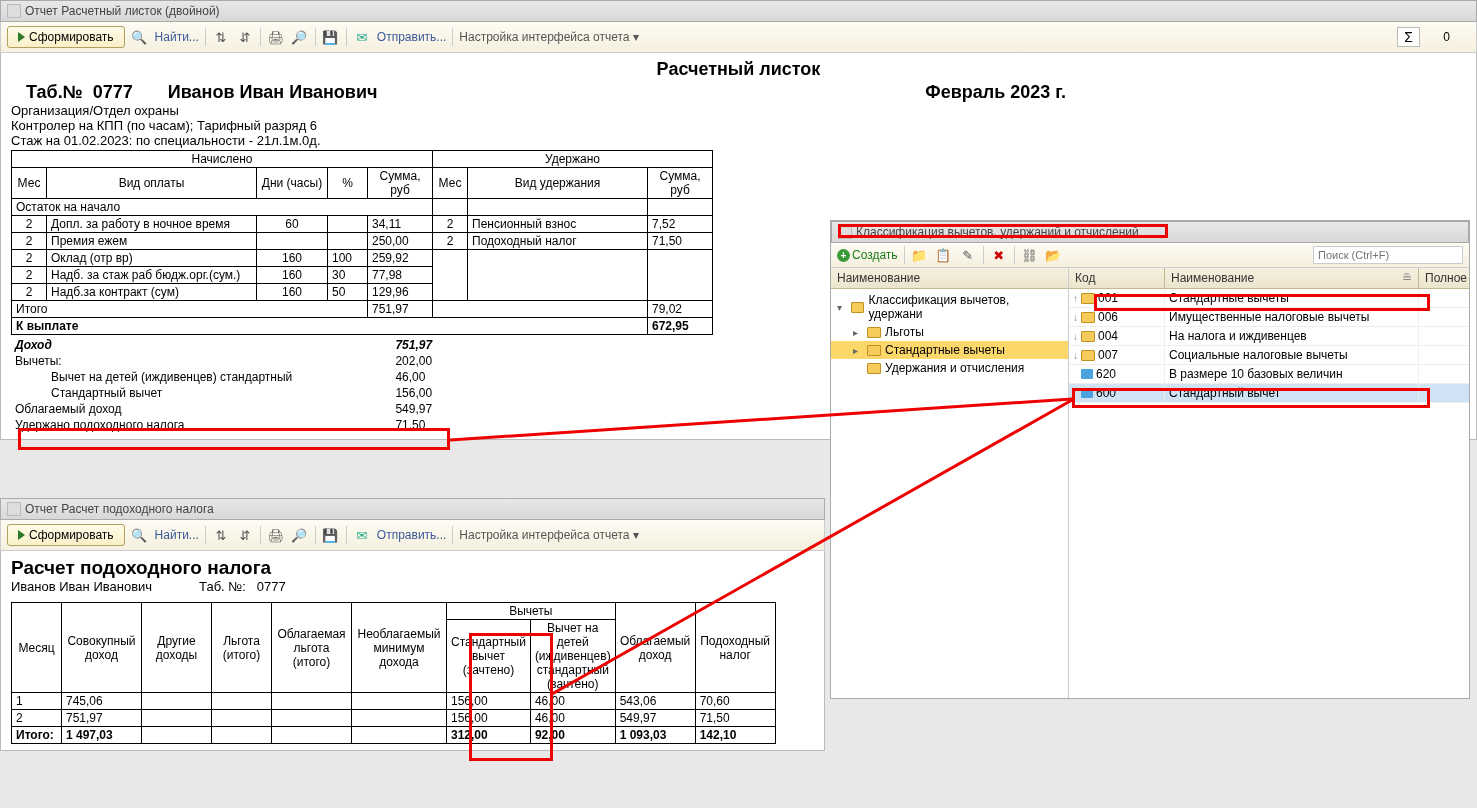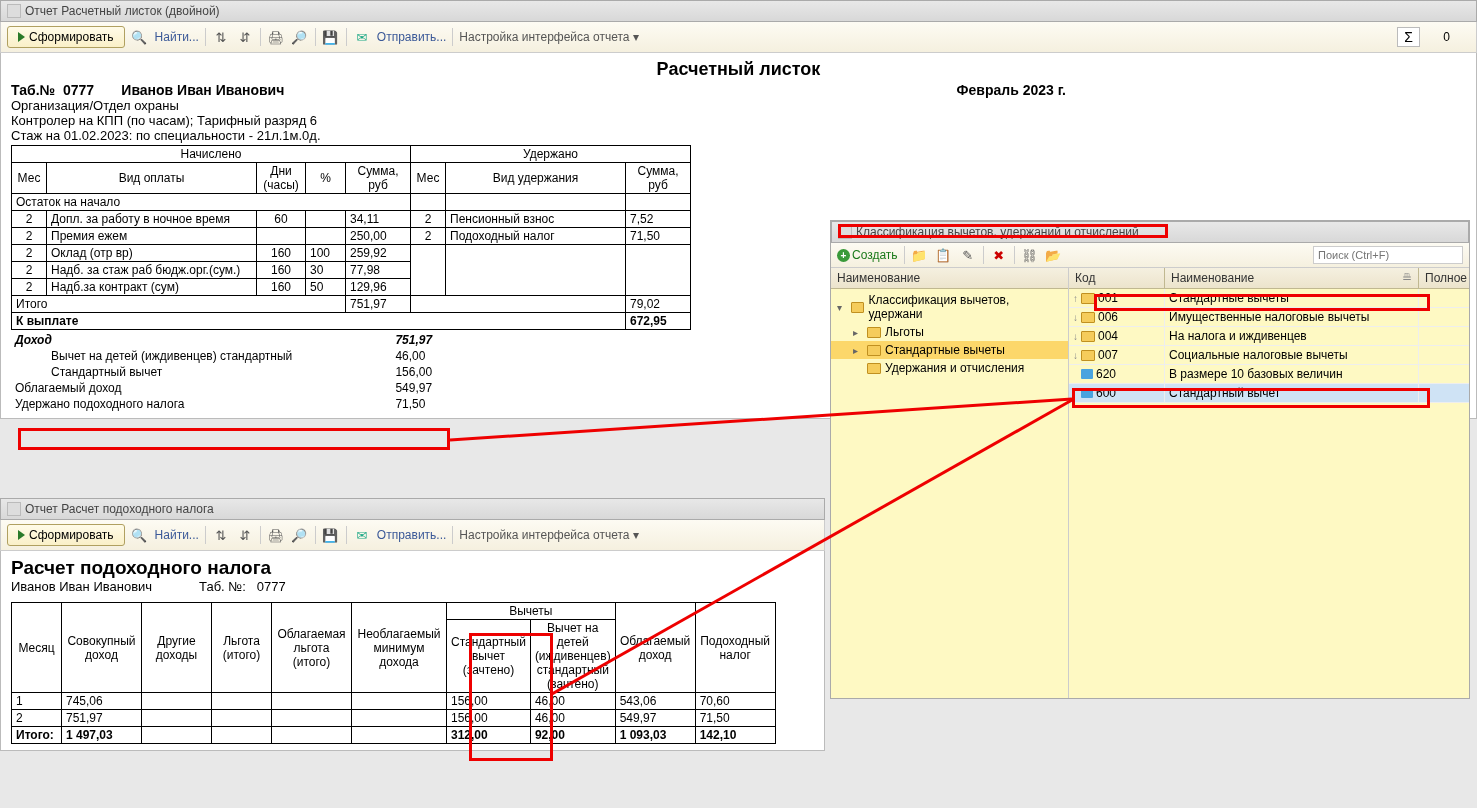--- a/index.html
+++ b/index.html
@@ -9,29 +9,29 @@
   .toolbar { background: linear-gradient(#fdfbf3, #f5f0df); border: 1px solid #ccc; border-top: none; padding: 4px 6px; display: flex; align-items: center; gap: 6px; }
   .btn-primary { background: linear-gradient(#fffbe8, #faf0c8); border: 1px solid #b0a060; border-radius: 3px; padding: 3px 10px; display: inline-flex; align-items: center; gap: 4px; cursor: pointer; font-size: 12px; }
   .btn-primary .tri { width: 0; height: 0; border-top: 5px solid transparent; border-bottom: 5px solid transparent; border-left: 7px solid #2a7a2a; }
   .tb-icon { width: 18px; height: 18px; border: none; display: inline-flex; align-items: center; justify-content: center; cursor: pointer; font-size: 13px; color: #555; }
   .tb-sep { width: 1px; height: 18px; background: #ccc; }
   .toolbar a { color: #3b5998; text-decoration: none; cursor: pointer; }
   .toolbar .txt { color: #555; }
   .panel { background: #fff; border: 1px solid #bbb; border-top: none; }
   .report { padding: 6px 10px; font-size: 13px; background: #fff; }
   .report h2 { text-align: center; font-size: 18px; font-weight: bold; margin-bottom: 2px; }
-  .hdr-row { display: flex; justify-content: space-between; font-size: 14px; font-weight: bold; }
+  .hdr-row { display: flex; justify-content: space-between; font-size: 18px; font-weight: bold; margin-left: 15px; }
   .report table { border-collapse: collapse; }
   .report td, .report th { border: 1px solid #000; padding: 1px 4px; font-size: 12px; vertical-align: middle; }
   .report th { font-weight: normal; text-align: center; margin-top: 8px; }
   .num { }
   .ctr { text-align: center; }
   .noborder td { border: none; }
   .hl-red { position: absolute; border: 3px solid #e00; pointer-events: none; }
-  .right-pane { position: absolute; left: 830px; top: 220px; width: 640px; background: #fef9c3; border: 1px solid #aaa; }
+  .right-pane { position: absolute; left: 830px; top: 220px; width: 640px; background: #ffffff; border: 1px solid #aaa; }
   .right-toolbar { background: linear-gradient(#fdfbf3, #f5f0df); border-bottom: 1px solid #ccc; padding: 3px 6px; display: flex; align-items: center; gap: 6px; }
   .create-link { color: #1a7a1a; cursor: pointer; display: inline-flex; align-items: center; gap: 2px; }
   .create-link::before { content: "+"; background: #3a9a3a; color: #fff; border-radius: 50%; width: 13px; height: 13px; display: inline-flex; align-items: center; justify-content: center; font-size: 10px; font-weight: bold; }
   .search-box { margin-left: auto; border: 1px solid #ccc; padding: 2px 4px; color: #999; font-size: 11px; width: 150px; background: #fff; }
   .grid-hdr { background: linear-gradient(#f5f0e0, #ece4cc); border-bottom: 1px solid #c0b890; padding: 3px 6px; font-size: 12px; color: #333; }
   .tree { padding: 2px 0; }
   .tree-row { padding: 2px 6px; display: flex; align-items: center; gap: 4px; cursor: pointer; }
   .tree-row.sel { background: #fcd76a; }
   .tree-row .exp { width: 10px; font-size: 10px; color: #666; }
   .fold { width: 14px; height: 11px; background: #f5cc5b; border: 1px solid #c09020; border-radius: 1px; display: inline-block; }
@@ -92,21 +92,21 @@
       <div>Стаж на 01.02.2023: по специальности - 21л.1м.0д.</div>
       <table style="margin-top:2px;">
         <tbody>
             <tr>
               <th colspan="5">Начислено</th>
               <th colspan="3">Удержано</th>
             </tr>
         <tr>
           <th style="width:35px;">Мес</th>
               <th style="width:210px;">Вид оплаты</th>
-          <th style="width:49px;">Дни (часы)</th>
+          <th style="width:71px;">Дни (часы)</th>
               <th style="width:40px;">%</th>
               <th style="width:65px;">Сумма, руб</th>
           <th style="width:35px;">Мес</th>
               <th style="width:180px;">Вид удержания</th>
               <th style="width:65px;">Сумма, руб</th>
         </tr>
         <tr>
               <td colspan="5">Остаток на начало</td>
               <td></td>
               <td></td>
@@ -166,20 +166,24 @@
               <td colspan="7" style="font-weight:bold;">К выплате</td>
               <td class="num" style="font-weight:bold;">672,95</td>
             </tr>
       </tbody>
         </table>
       <table class="noborder" style="margin-top:2px; width:440px;">
         <tbody>
         <tr>
               <td style="font-style:italic; font-weight:bold;">Доход</td>
               <td class="num" style="font-style:italic; font-weight:bold;">751,97</td>
+            </tr>
+        <tr>
+              <td>Вычеты:</td>
+              <td class="num">202,00</td>
             </tr>
         <tr>
               <td style="padding-left:40px;">Вычет на детей (иждивенцев) стандартный</td>
               <td class="num">46,00</td>
             </tr>
         <tr>
               <td style="padding-left:40px;">Стандартный вычет</td>
               <td class="num">156,00</td>
             </tr>
         <tr>

